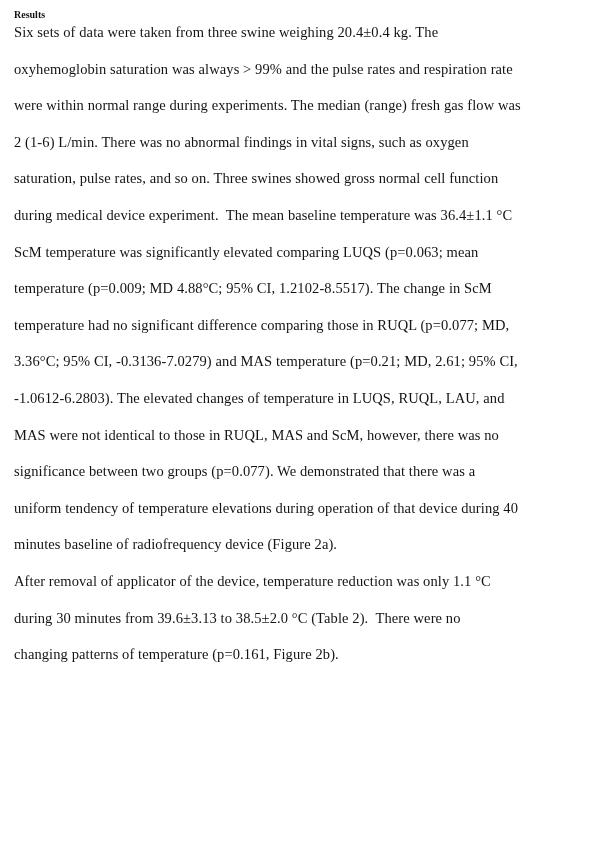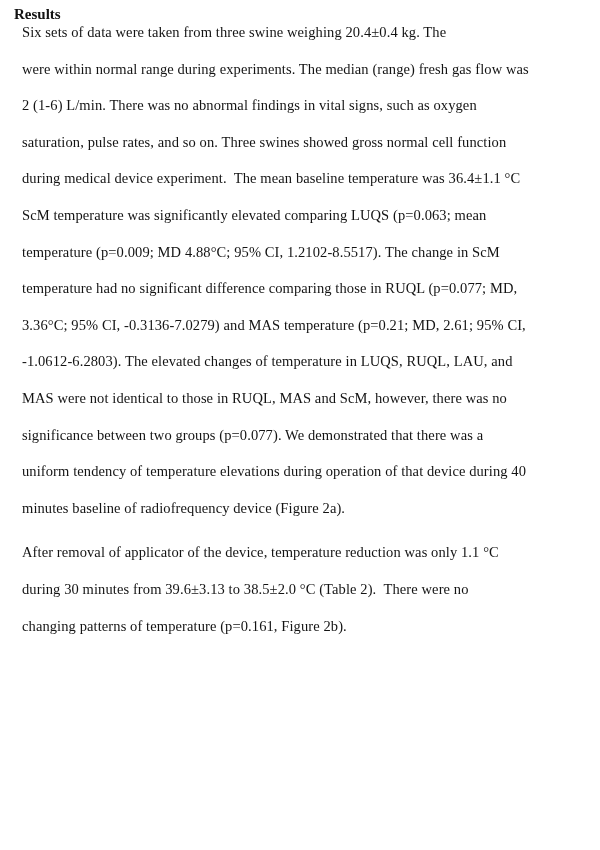--- a/index.html
+++ b/index.html
@@ -11,41 +11,42 @@
   }
   .page {
     box-sizing: border-box;
     width: 600px;
     height: 850px;
     padding: 6px 14px 0 14px;
     font-family: "Liberation Serif", "DejaVu Serif", serif;
     color: #131313;
   }
   .heading {
-    font-size: 15px;
+    font-size: 10px;
     font-weight: bold;
     line-height: 17px;
   }
-  .para { margin: 8px; }
+  .para { margin: 0; }
   .para.first { margin-top: -9px; }
   .line {
     font-size: 14.5px;
     line-height: 36.6px;
     white-space: pre;
     letter-spacing: 0.1px;
   }
 </style>
 </head>
 <body>
 
 <div class="page">
   <div class="heading">Results</div>
 
   <div class="para first">
     <div class="line">Six sets of data were taken from three swine weighing 20.4±0.4 kg. The</div>
+    <div class="line">oxyhemoglobin saturation was always &gt; 99% and the pulse rates and respiration rate</div>
     <div class="line">were within normal range during experiments. The median (range) fresh gas flow was</div>
     <div class="line">2 (1-6) L/min. There was no abnormal findings in vital signs, such as oxygen</div>
     <div class="line">saturation, pulse rates, and so on. Three swines showed gross normal cell function</div>
     <div class="line">during medical device experiment.  The mean baseline temperature was 36.4±1.1 °C</div>
     <div class="line">ScM temperature was significantly elevated comparing LUQS (p=0.063; mean</div>
     <div class="line">temperature (p=0.009; MD 4.88°C; 95% CI, 1.2102-8.5517). The change in ScM</div>
     <div class="line">temperature had no significant difference comparing those in RUQL (p=0.077; MD,</div>
     <div class="line">3.36°C; 95% CI, -0.3136-7.0279) and MAS temperature (p=0.21; MD, 2.61; 95% CI,</div>
     <div class="line">-1.0612-6.2803). The elevated changes of temperature in LUQS, RUQL, LAU, and</div>
     <div class="line">MAS were not identical to those in RUQL, MAS and ScM, however, there was no</div>

